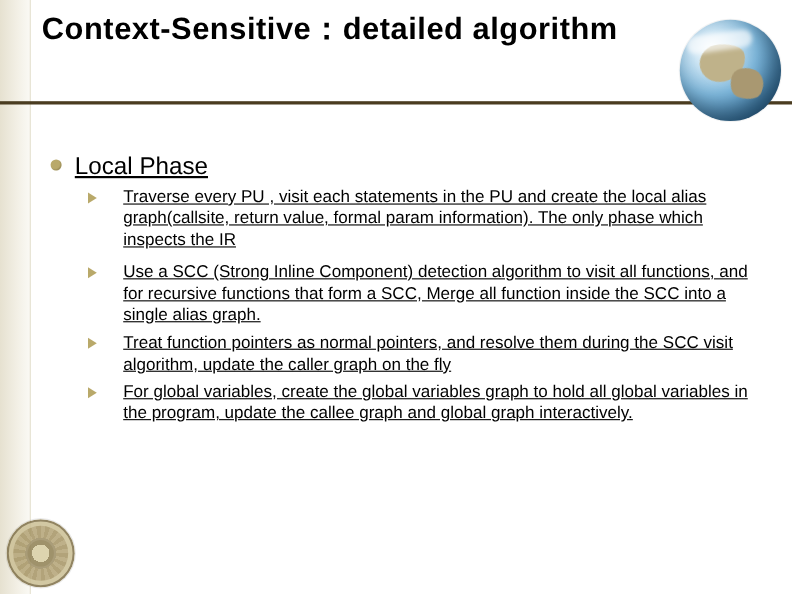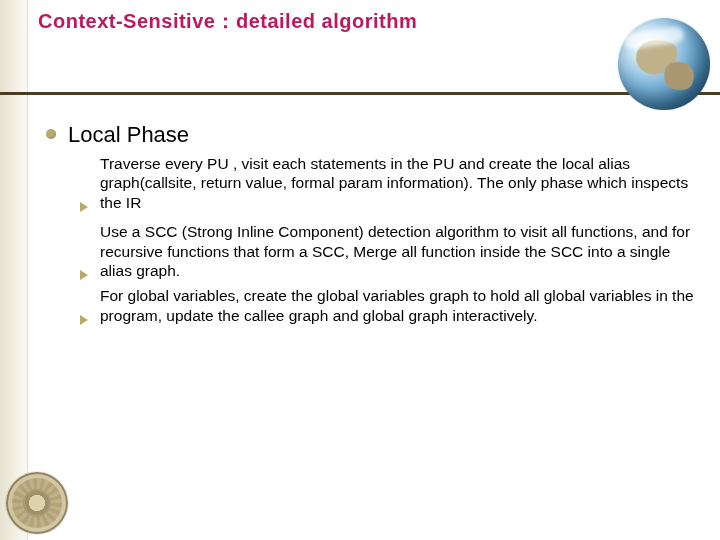--- a/index.html
+++ b/index.html
@@ -19,23 +19,23 @@
   }
   
   .title-wrap {
     position: absolute;
     left: 38px; top: 10px;
     right: 120px;
   }
   .title {
     font-family: "Arial Black", Arial, sans-serif;
     font-weight: 900;
-    font-size: 20px;
+    font-size: 28px;
     line-height: 1.12;
-    color: #be185d;
+    color: #000000;
     letter-spacing: 0.5px;
   }
   .title-underline {
     position: absolute;
     left: 0; right: -120px;
     top: 92px;
     height: 3px;
     background: #4a3c20;
   }
   
@@ -73,21 +73,22 @@
     width: 60px; height: 16px;
     background: rgba(255,255,255,0.65);
     border-radius: 10px;
     filter: blur(2px);
     transform: rotate(-8deg);
   }
   
   .content {
     position: absolute;
     left: 46px; right: 24px;
-    top: 122px;
+    top: 138px;
+    text-decoration: underline;
   }
   .section { margin-bottom: 10px; }
   .sec-head {
     display: flex;
     align-items: flex-start;
     gap: 12px;
     margin-bottom: 6px;
   }
   .dot {
     width: 10px; height: 10px;
@@ -97,22 +98,22 @@
     flex: 0 0 auto;
     box-shadow: inset -1px -1px 1px rgba(0,0,0,0.15);
   }
   .sec-title {
     font-size: 22px;
     color: #000;
   }
   .sub-list { margin-left: 34px; }
   .sub-item {
     display: flex;
-    align-items: flex-end;
-    gap: 12px;
+    align-items: flex-start;
+    gap: 24px;
     margin-bottom: 6px;
   }
   .tri {
     width: 0; height: 0;
     border-top: 5px solid transparent;
     border-bottom: 5px solid transparent;
     border-left: 8px solid #b9a96a;
     margin-top: 5px;
     flex: 0 0 auto;
   }
@@ -175,20 +176,24 @@
   </div>
 
   <div class="section">
     <div class="sub-list">
       <div class="sub-item">
         <span class="tri"></span>
         <span class="sub-text">Use a SCC (Strong Inline Component) detection algorithm to visit all functions, and for recursive functions that form a SCC, Merge all function inside the SCC into a single alias graph.</span>
       </div>
       <div class="sub-item">
         <span class="tri"></span>
+        <span class="sub-text">Treat function pointers as normal pointers, and resolve them during the SCC visit algorithm, update the caller graph on the fly</span>
+      </div>
+      <div class="sub-item">
+        <span class="tri"></span>
         <span class="sub-text"> For global variables, create the global variables graph to hold all global variables in the program, update the callee graph and global graph interactively.</span>
       </div>
     </div>
   </div>
 
 </div>
 
 <div class="seal"></div>
 
 </body></html>

